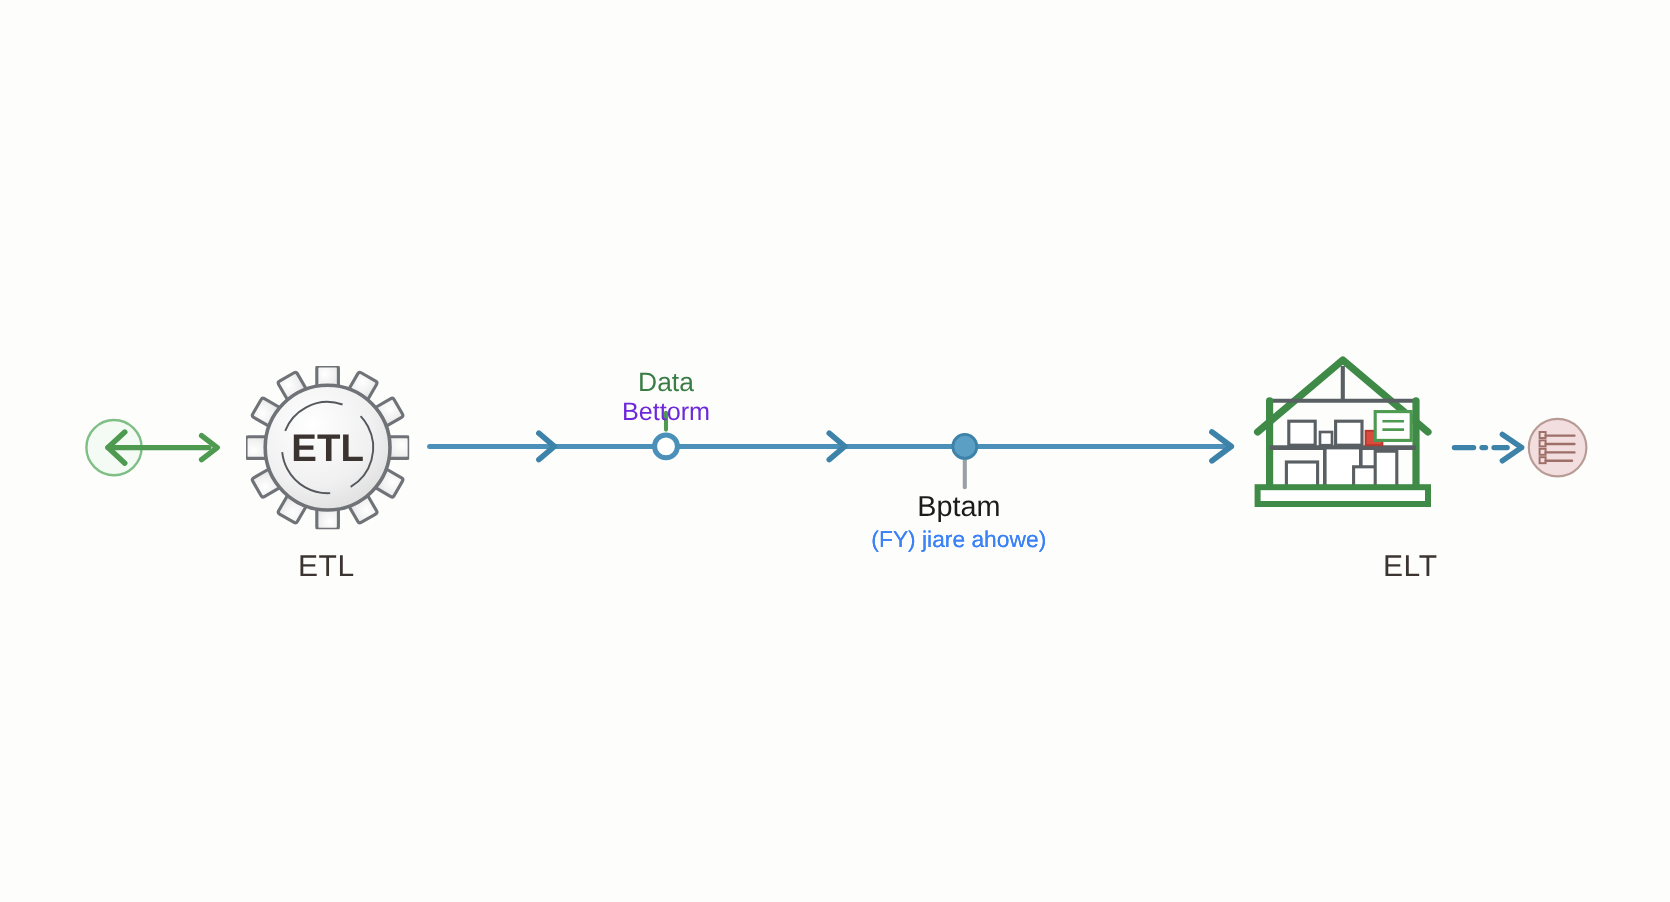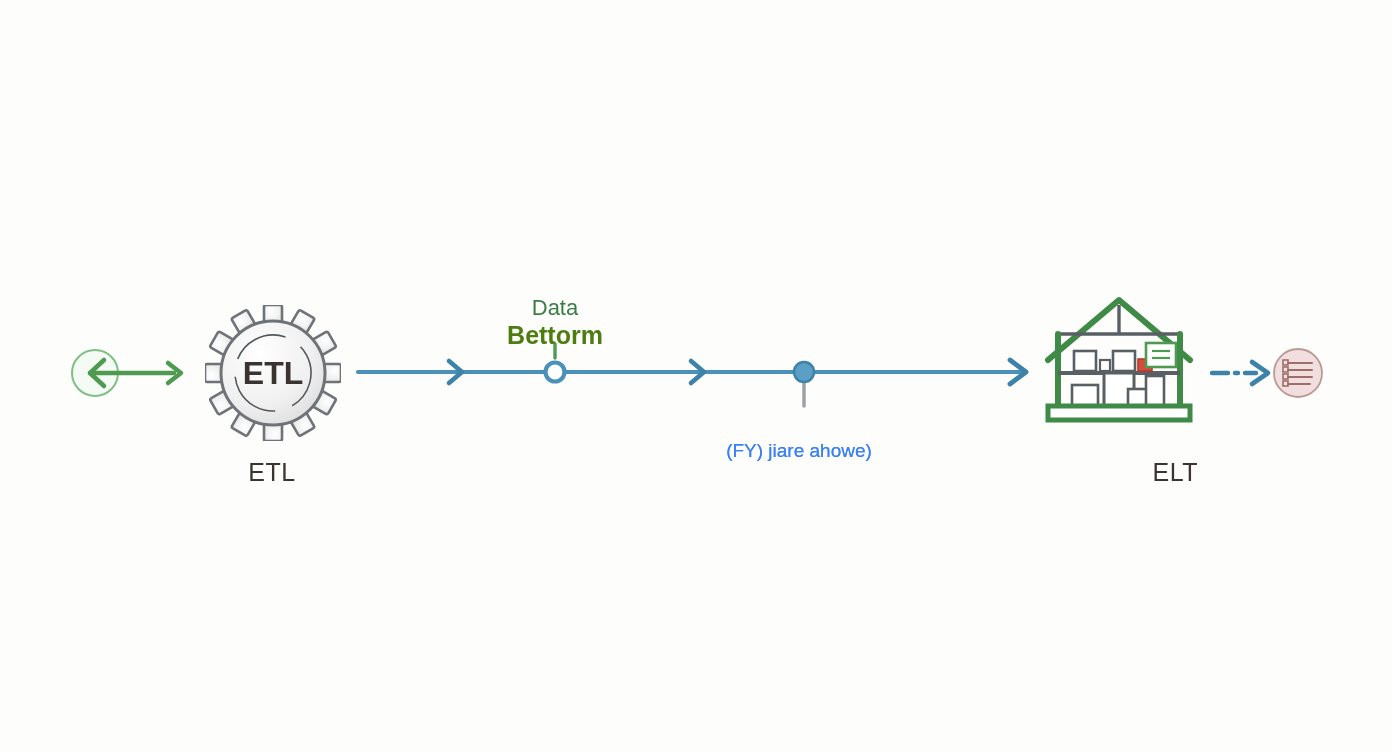--- a/index.html
+++ b/index.html
@@ -30,25 +30,25 @@
   
   .marker-label {
     position: absolute;
     text-align: center;
     white-space: nowrap;
     line-height: 1.12;
   }
   .label-data {
     font-size: 22px;
     color: #3a7d44;
+    margin-top: 11px;
   }
   .label-sub {
-    font-size: 25px;
-    color: #4d7c0f;
-    font-weight: bold;
+    font-size: 21px;
+    color: #6d28d9;
   }
   .label-main {
     font-size: 24px;
     color: #1b1b1b;
   }
   .label-paren {
     font-size: 19px;
     color: #3b82f6;
   }
   
@@ -141,20 +141,21 @@
 
   <div class="abs" style="left:780px; top:358px;">
     <svg width="48" height="60" viewBox="0 0 48 60">
       <line x1="24" y1="16" x2="24" y2="48" stroke="#9aa0a4" stroke-width="3.4" stroke-linecap="round"></line>
       <circle cx="24" cy="14" r="10" fill="#5b9fc4" stroke="#3d82a8" stroke-width="2.4"></circle>
     </svg>
   </div>
 
   <div class="marker-label" style="left:699px; top:410px; width:200px;">
     <div style="position:relative; height:30px;">
+      <div class="overstrike label-main">Bptam</div>
     </div>
     <div style="position:relative; height:26px;">
       <div class="overstrike label-paren">(FY) jiare ahowe)</div>
       <div class="overstrike label-paren">(FY) jiare ahowe)</div>
     </div>
   </div>
 
   <div class="abs" style="left:1040px; top:288px;">
     <svg width="158" height="142" viewBox="0 0 158 142">
 

